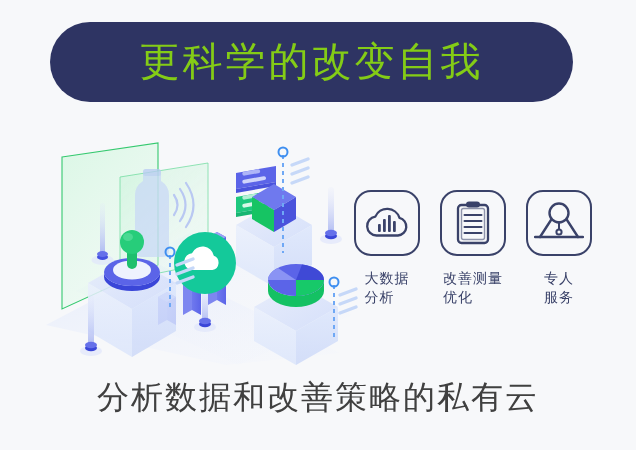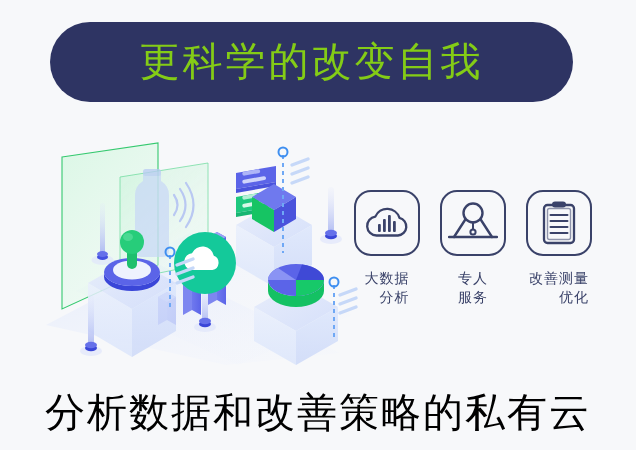--- a/index.html
+++ b/index.html
@@ -18,38 +18,38 @@
     display:flex;align-items:center;justify-content:center;
   }
   .title-text{
     color:#84cc16;font-size:40px;letter-spacing:3px;
     font-weight:400;line-height:1;white-space:nowrap;
     transform:translateY(-1px);
   }
 
   
   .tagline{
-    position:absolute;left:0;right:0;top:385px;text-align:center;
-    color:#000000;font-size:40px;letter-spacing:2px;white-space:nowrap;
+    position:absolute;left:0;right:0;top:376px;text-align:center;
+    color:#404040;font-size:32px;letter-spacing:2px;white-space:nowrap;
   }
 
   
   .features{
     position:absolute;left:352px;top:190px;width:242px;height:145px;
     display:flex;justify-content:space-between;
   }
   .feature{width:70px;display:flex;flex-direction:column;align-items:center;}
   .ficon{
     width:66px;height:66px;border:2px solid #3a4269;border-radius:17px;
     box-sizing:border-box;display:flex;align-items:center;justify-content:center;
     background:#f7f8fa;
   }
   .flabel{
     margin-top:13px;color:#3a4269;font-size:14px;line-height:19px;
-    text-align:right;letter-spacing:1px;
+    text-align:left;letter-spacing:1px;
   }
   .flabel span{display:block;}
 
   
   .illus{position:absolute;left:40px;top:125px;width:320px;height:240px;}
   .illus svg{display:block;}
 </style>
 </head>
 <body>
 
@@ -254,36 +254,20 @@
             <rect x="14" y="22" width="2.8" height="8" rx="1"></rect>
             <rect x="19" y="17" width="2.8" height="13" rx="1"></rect>
             <rect x="24" y="13" width="2.8" height="17" rx="1"></rect>
             <rect x="29" y="19" width="2.8" height="11" rx="1"></rect>
           </g>
         </svg>
       </div>
       <div class="flabel">
         <span>大数据</span>
         <span>分析</span>
-      </div>
-    </div>
-
-    <div class="feature">
-      <div class="ficon">
-        <svg width="50" height="46" viewBox="0 0 50 46" xmlns="http://www.w3.org/2000/svg">
-          <circle cx="25" cy="13" r="9.5" fill="none" stroke="#3a4269" stroke-width="2.4"></circle>
-          <path d="M17,20 L6,37 M33,20 L44,37" stroke="#3a4269" stroke-width="2.4" stroke-linecap="round"></path>
-          <path d="M25,22 v7" stroke="#3a4269" stroke-width="2" stroke-linecap="round"></path>
-          <circle cx="25" cy="32" r="2.6" fill="none" stroke="#3a4269" stroke-width="2"></circle>
-          <line x1="1" y1="37" x2="49" y2="37" stroke="#3a4269" stroke-width="2.4" stroke-linecap="round"></line>
-        </svg>
-      </div>
-      <div class="flabel">
-        <span>专人</span>
-        <span>服务</span>
       </div>
     </div>
 
     <div class="feature">
       <div class="ficon">
         <svg width="40" height="46" viewBox="0 0 40 46" xmlns="http://www.w3.org/2000/svg">
           <rect x="5" y="5" width="30" height="38" rx="3.5" fill="none" stroke="#3a4269" stroke-width="2.3"></rect>
           <rect x="8.5" y="8.5" width="23" height="31" rx="2" fill="none" stroke="#3a4269" stroke-width="1.4" opacity="0.55"></rect>
           <rect x="13" y="1.5" width="14" height="6" rx="3" fill="#3a4269"></rect>
           <g stroke="#3a4269" stroke-width="2" stroke-linecap="round">
@@ -292,17 +276,33 @@
             <line x1="11.5" y1="27" x2="28.5" y2="27"></line>
             <line x1="11.5" y1="33" x2="28.5" y2="33"></line>
           </g>
         </svg>
       </div>
       <div class="flabel">
         <span>改善测量</span>
         <span>优化</span>
       </div>
     </div>
+
+    <div class="feature">
+      <div class="ficon">
+        <svg width="50" height="46" viewBox="0 0 50 46" xmlns="http://www.w3.org/2000/svg">
+          <circle cx="25" cy="13" r="9.5" fill="none" stroke="#3a4269" stroke-width="2.4"></circle>
+          <path d="M17,20 L6,37 M33,20 L44,37" stroke="#3a4269" stroke-width="2.4" stroke-linecap="round"></path>
+          <path d="M25,22 v7" stroke="#3a4269" stroke-width="2" stroke-linecap="round"></path>
+          <circle cx="25" cy="32" r="2.6" fill="none" stroke="#3a4269" stroke-width="2"></circle>
+          <line x1="1" y1="37" x2="49" y2="37" stroke="#3a4269" stroke-width="2.4" stroke-linecap="round"></line>
+        </svg>
+      </div>
+      <div class="flabel">
+        <span>专人</span>
+        <span>服务</span>
+      </div>
+    </div>
   </div>
 
   <div class="tagline">分析数据和改善策略的私有云</div>
 
 </div>
 
 </body></html>

